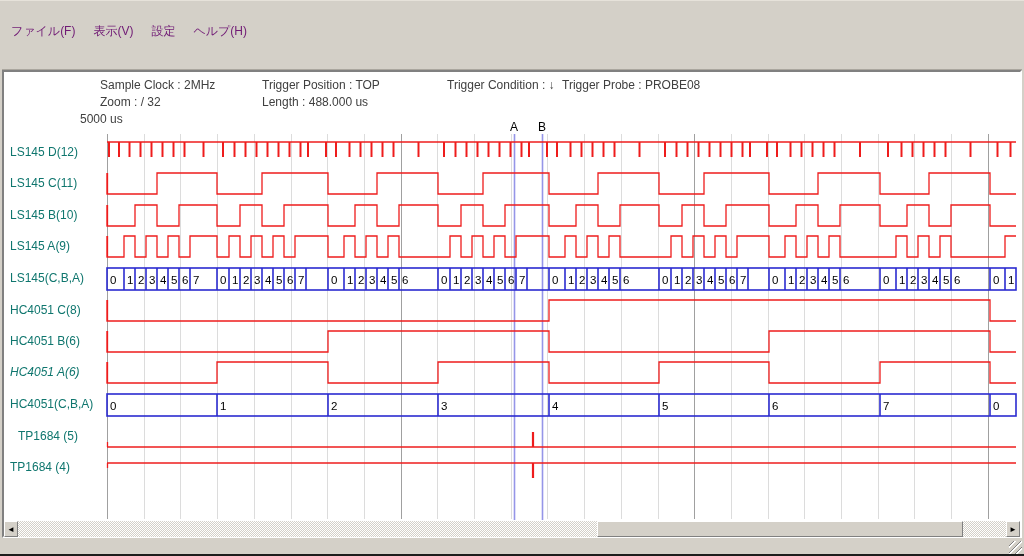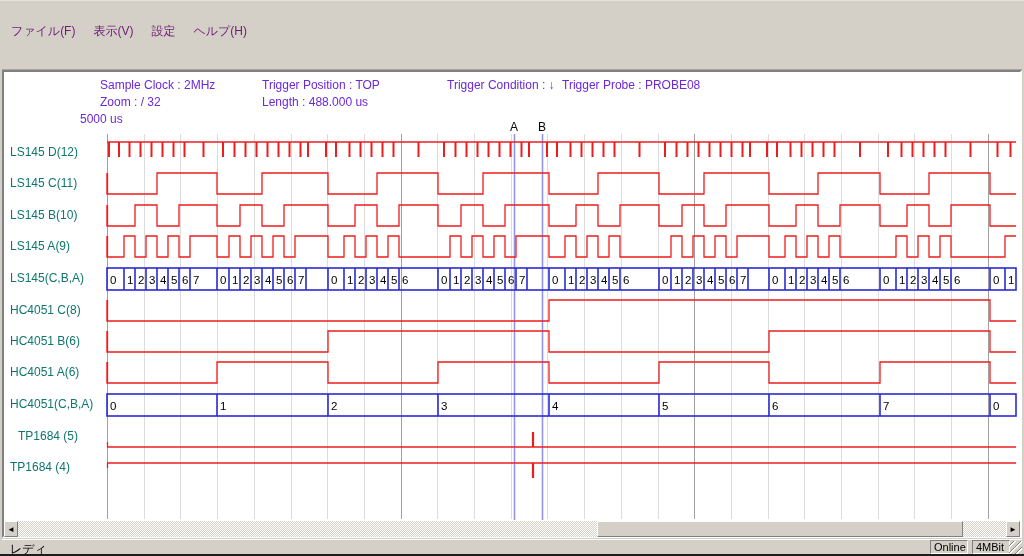--- a/index.html
+++ b/index.html
@@ -25,21 +25,21 @@
   .combo{top:44px;height:20px;}
   .combo .field{position:absolute;left:0;top:0;bottom:0;right:0;background:#fff;border:1px solid;
         border-color:#808080 #fff #fff #808080;box-shadow:inset 1px 1px 0 #404040;
         font-size:12px;padding:2px 0 0 4px;box-sizing:border-box;white-space:nowrap;overflow:hidden;}
   .combo .drop{position:absolute;right:2px;top:2px;width:16px;height:16px;background:#d4d0c8;
         border:1px solid;border-color:#fff #808080 #808080 #fff;font-size:8px;line-height:15px;
         text-align:center;box-sizing:border-box;}
   
   #content{left:2px;top:69px;width:1020px;height:468px;background:#fff;
            border:2px solid;border-color:#808080 #fff #fff #808080;box-sizing:border-box;}
-  .info{font-size:12px;color:#6d28d9;white-space:nowrap;}
+  .info{font-size:12px;color:#404040;white-space:nowrap;}
   .siglabel{font-size:12px;color:#0f766e;white-space:nowrap;}
   .cursorlabel{font-size:12px;color:#000;}
   #wavesvg{left:0;top:0;}
   
   #hscroll{left:4px;top:520px;width:1016px;height:16px;
            background:repeating-conic-gradient(#fff 0% 25%,#d4d0c8 0% 50%) 0 0/2px 2px;}
   .scrollbtn{top:0;width:14px;height:16px;font-size:8px;line-height:15px;text-align:center;color:#000;}
   #hthumb{left:593px;top:0;width:366px;height:16px;}
   
   #statusbar{left:2px;top:538px;width:1020px;height:15px;background:#d4d0c8;
@@ -126,21 +126,21 @@
   <div class="abs cursorlabel" style="left:538px;top:119px;">B</div>
 
   <div id="siglabels">
       <div class="abs siglabel" style="left: 10px; top: 144px;">LS145 D(12)</div>
       <div class="abs siglabel" style="left: 10px; top: 175px;">LS145 C(11)</div>
       <div class="abs siglabel" style="left: 10px; top: 207px;">LS145 B(10)</div>
       <div class="abs siglabel" style="left: 10px; top: 238px;">LS145 A(9)</div>
       <div class="abs siglabel" style="left: 10px; top: 270px;">LS145(C,B,A)</div>
       <div class="abs siglabel" style="left: 10px; top: 302px;">HC4051 C(8)</div>
       <div class="abs siglabel" style="left: 10px; top: 333px;">HC4051 B(6)</div>
-      <div class="abs siglabel" style="left: 10px; top: 364px;">HC4051 A(6)</div>
+      <div class="abs siglabel" style="left: 10px; top: 364px; font-style: italic;">HC4051 A(6)</div>
       <div class="abs siglabel" style="left: 10px; top: 396px;">HC4051(C,B,A)</div>
       <div class="abs siglabel" style="left: 18px; top: 428px;">TP1684 (5)</div>
       <div class="abs siglabel" style="left: 10px; top: 459px;">TP1684 (4)</div>
     </div>
 
   <svg class="abs" id="wavesvg" width="1024" height="556">
       <line x1="107.5" y1="133" x2="107.5" y2="518" stroke="#a0a0a0" stroke-width="1"></line>
       <line x1="144.5" y1="133" x2="144.5" y2="518" stroke="#dcdcdc" stroke-width="1"></line>
       <line x1="180.5" y1="133" x2="180.5" y2="518" stroke="#dcdcdc" stroke-width="1"></line>
       <line x1="217.5" y1="133" x2="217.5" y2="518" stroke="#dcdcdc" stroke-width="1"></line>
@@ -401,20 +401,15 @@
       <line x1="107.5" y1="462" x2="107.5" y2="467" stroke="#ee1c1c" stroke-width="1.3"></line>
       <line x1="533" y1="462" x2="533" y2="477" stroke="#ee1c1c" stroke-width="2.2"></line>
     </svg>
 
   <div class="abs" id="hscroll">
     <div class="abs scrollbtn raised" style="left:0;">◄</div>
     <div class="abs raised" id="hthumb"></div>
     <div class="abs scrollbtn raised" style="right:0;">►</div>
   </div>
 
-  <div class="abs" id="statusbar">
-    <span class="abs" style="left:8px;top:1px;">レディ</span>
-    <span class="abs statusbox" style="left:928px;width:38px;">Online</span>
-    <span class="abs statusbox" style="left:970px;width:38px;">4MBit</span>
-  </div>
   <div class="abs" id="grip"></div>
   <div class="abs" id="bottomedge"></div>
 </div>
 
 </body></html>

